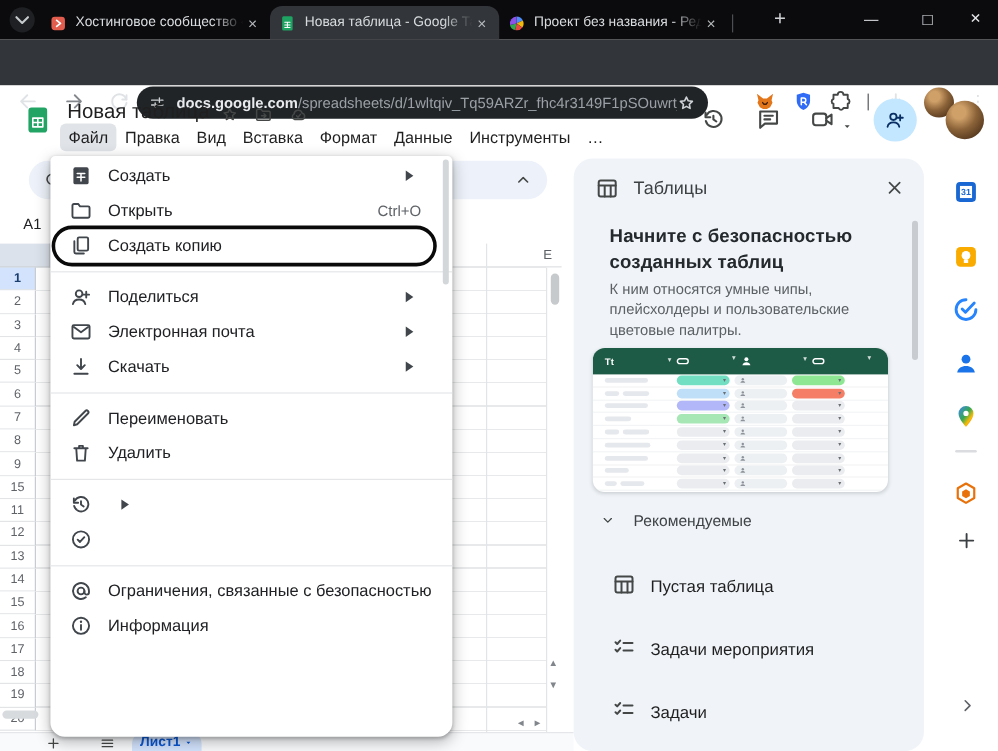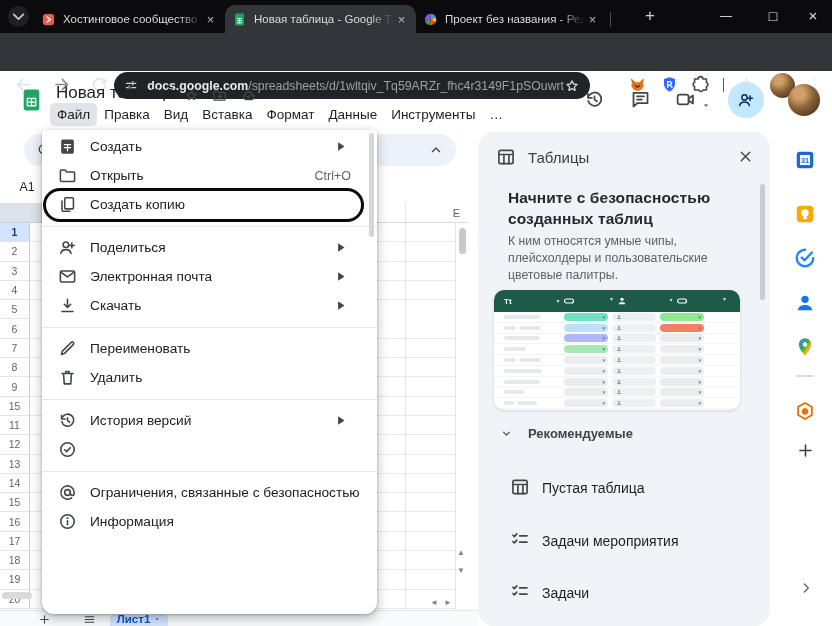--- a/index.html
+++ b/index.html
@@ -111,21 +111,21 @@
   .pvg .wic{color:#fff}
   .pvcaret{font-size:6px;color:rgba(255,255,255,.8)}
   .pvrow{height:10.8px;display:flex;align-items:center;padding:0 10px;border-bottom:1px solid #f3f4f6;box-sizing:border-box}
   .pvc1{width:56px;display:flex;gap:3px;align-items:center}
   .pvbar{height:4px;background:#e5e8ec;border-radius:2px;display:inline-block}
   .pvpill{width:44px;height:8px;border-radius:4px;position:relative;margin-left:4px}
   .pvpill i{position:absolute;right:3px;top:0;font-style:normal;font-size:5px;color:#6a6f74;line-height:8px}
   .pvchip{width:44px;height:8px;border-radius:4px;background:#edf0f3;position:relative;margin-left:4px}
   .pvchip .ic{position:absolute;left:4px;top:1px;width:6px;height:6px;color:#8d939a}
   #psec-chev{position:absolute;left:22px;top:295px;width:13px;height:13px;color:#444746}
-  #psec-label{position:absolute;left:50px;top:294px;font-size:13px;font-weight:bold;color:#3f4346}
+  #psec-label{position:absolute;left:50px;top:294px;font-size:13px;font-weight:normal;color:#3f4346}
   .pitem{position:absolute;left:0;width:332px;height:40px}
   .pitem .ic{position:absolute;left:32px;top:10px;width:20px;height:20px;color:#444746}
   .pitem .plabel{position:absolute;left:64px;top:13px;font-size:14px;color:#1f1f1f}
   #pthumb{position:absolute;right:5px;top:52px;width:5px;height:116px;background:#c8cbcf;border-radius:3px}
 
   
   .railic{position:absolute;left:794px;width:22px;height:22px}
   #raildiv{position:absolute;left:796px;top:375px;width:18px;height:2px;background:#dadce0;border-radius:1px}
   #rail-collapse{position:absolute;left:798px;top:580px;width:16px;height:16px;color:#5f6368}
 </style>
@@ -473,21 +473,20 @@
       </div>
       <div class="mdiv"></div>
       <div class="mi">
         <span class="ic">
           <svg viewBox="0 0 24 24" fill="none" stroke="currentColor" stroke-width="2" stroke-linecap="round" stroke-linejoin="round">
             <path d="M4.5 5.5V10H9"></path>
             <path d="M4.8 13.5a7.6 7.6 0 1 0 .8-5.8"></path>
             <path d="M12 8.5V12l2.8 2"></path>
           </svg>
         </span>
-        <span class="mi-label">История версий</span>
         <span class="mi-arrow ic">
           <svg viewBox="0 0 24 24" fill="none" stroke="currentColor" stroke-width="2" stroke-linecap="round" stroke-linejoin="round">
             <path d="M9 6.5 17 12l-8 5.5z" fill="currentColor" stroke="none"></path>
           </svg>
         </span>
       </div>
       <div class="mi">
         <span class="ic">
           <svg viewBox="0 0 24 24" fill="none" stroke="currentColor" stroke-width="2" stroke-linecap="round" stroke-linejoin="round">
             <circle cx="12" cy="12" r="8.5"></circle>

